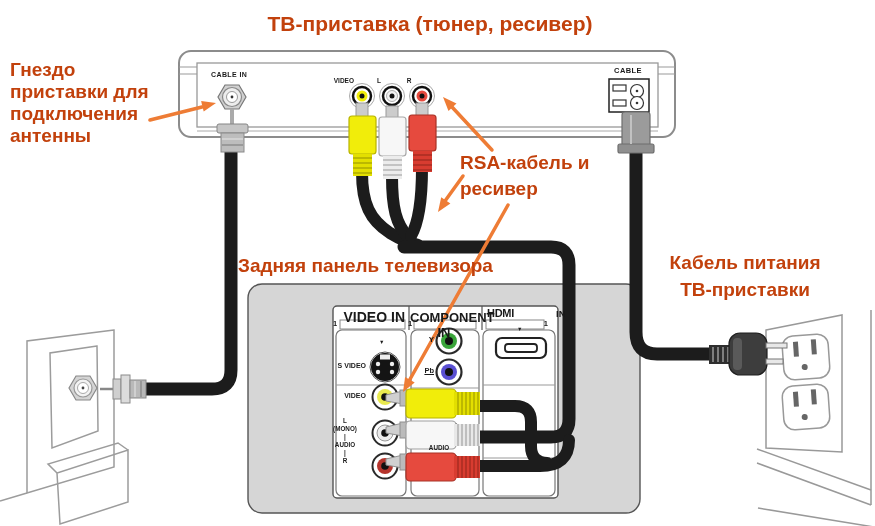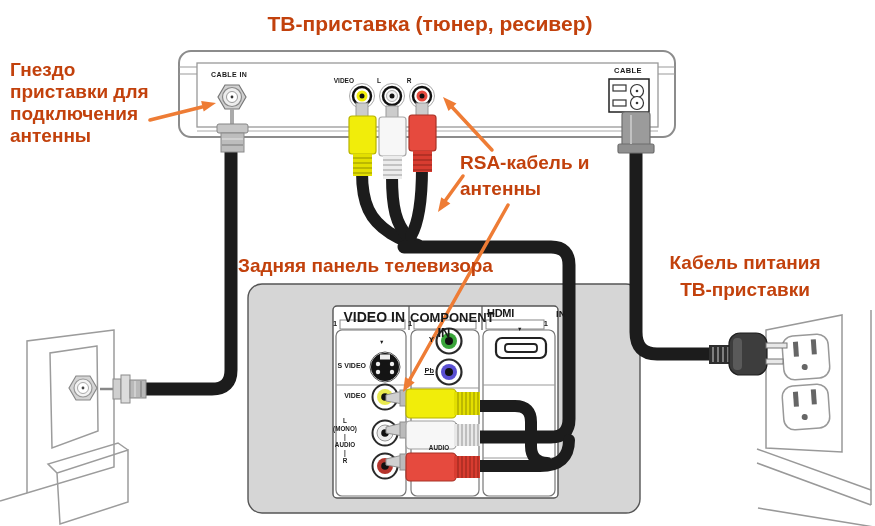--- a/index.html
+++ b/index.html
@@ -268,21 +268,21 @@
 </svg>
 
 <div class="lbl title" style="left:180px;top:12px;width:500px;">ТВ-приставка (тюнер, ресивер)</div>
 
 <div class="lbl big" style="left:10px;top:59px;">Гнездо
 приставки для
 подключения
 антенны</div>
 
 <div class="lbl big" style="left:460px;top:150px;line-height:26px;">RSA-кабель и
-антенны</div>
+ресивер</div>
 
 <div class="lbl big" style="left:238px;top:255px;">Задняя панель телевизора</div>
 
 
 <div class="lbl big ctr" style="left:650px;top:249px;width:190px;line-height:27px;">Кабель питания
 ТВ-приставки</div>
 
 <div class="lbl tiny" style="left:211px;top:71px;font-size:7px;letter-spacing:.4px;">CABLE IN</div>
 <div class="lbl tiny rgt" style="left:326px;top:77px;width:28px;font-size:6.5px;">VIDEO</div>
 <div class="lbl tiny ctr" style="left:374px;top:77px;width:10px;font-size:6.5px;">L</div>

